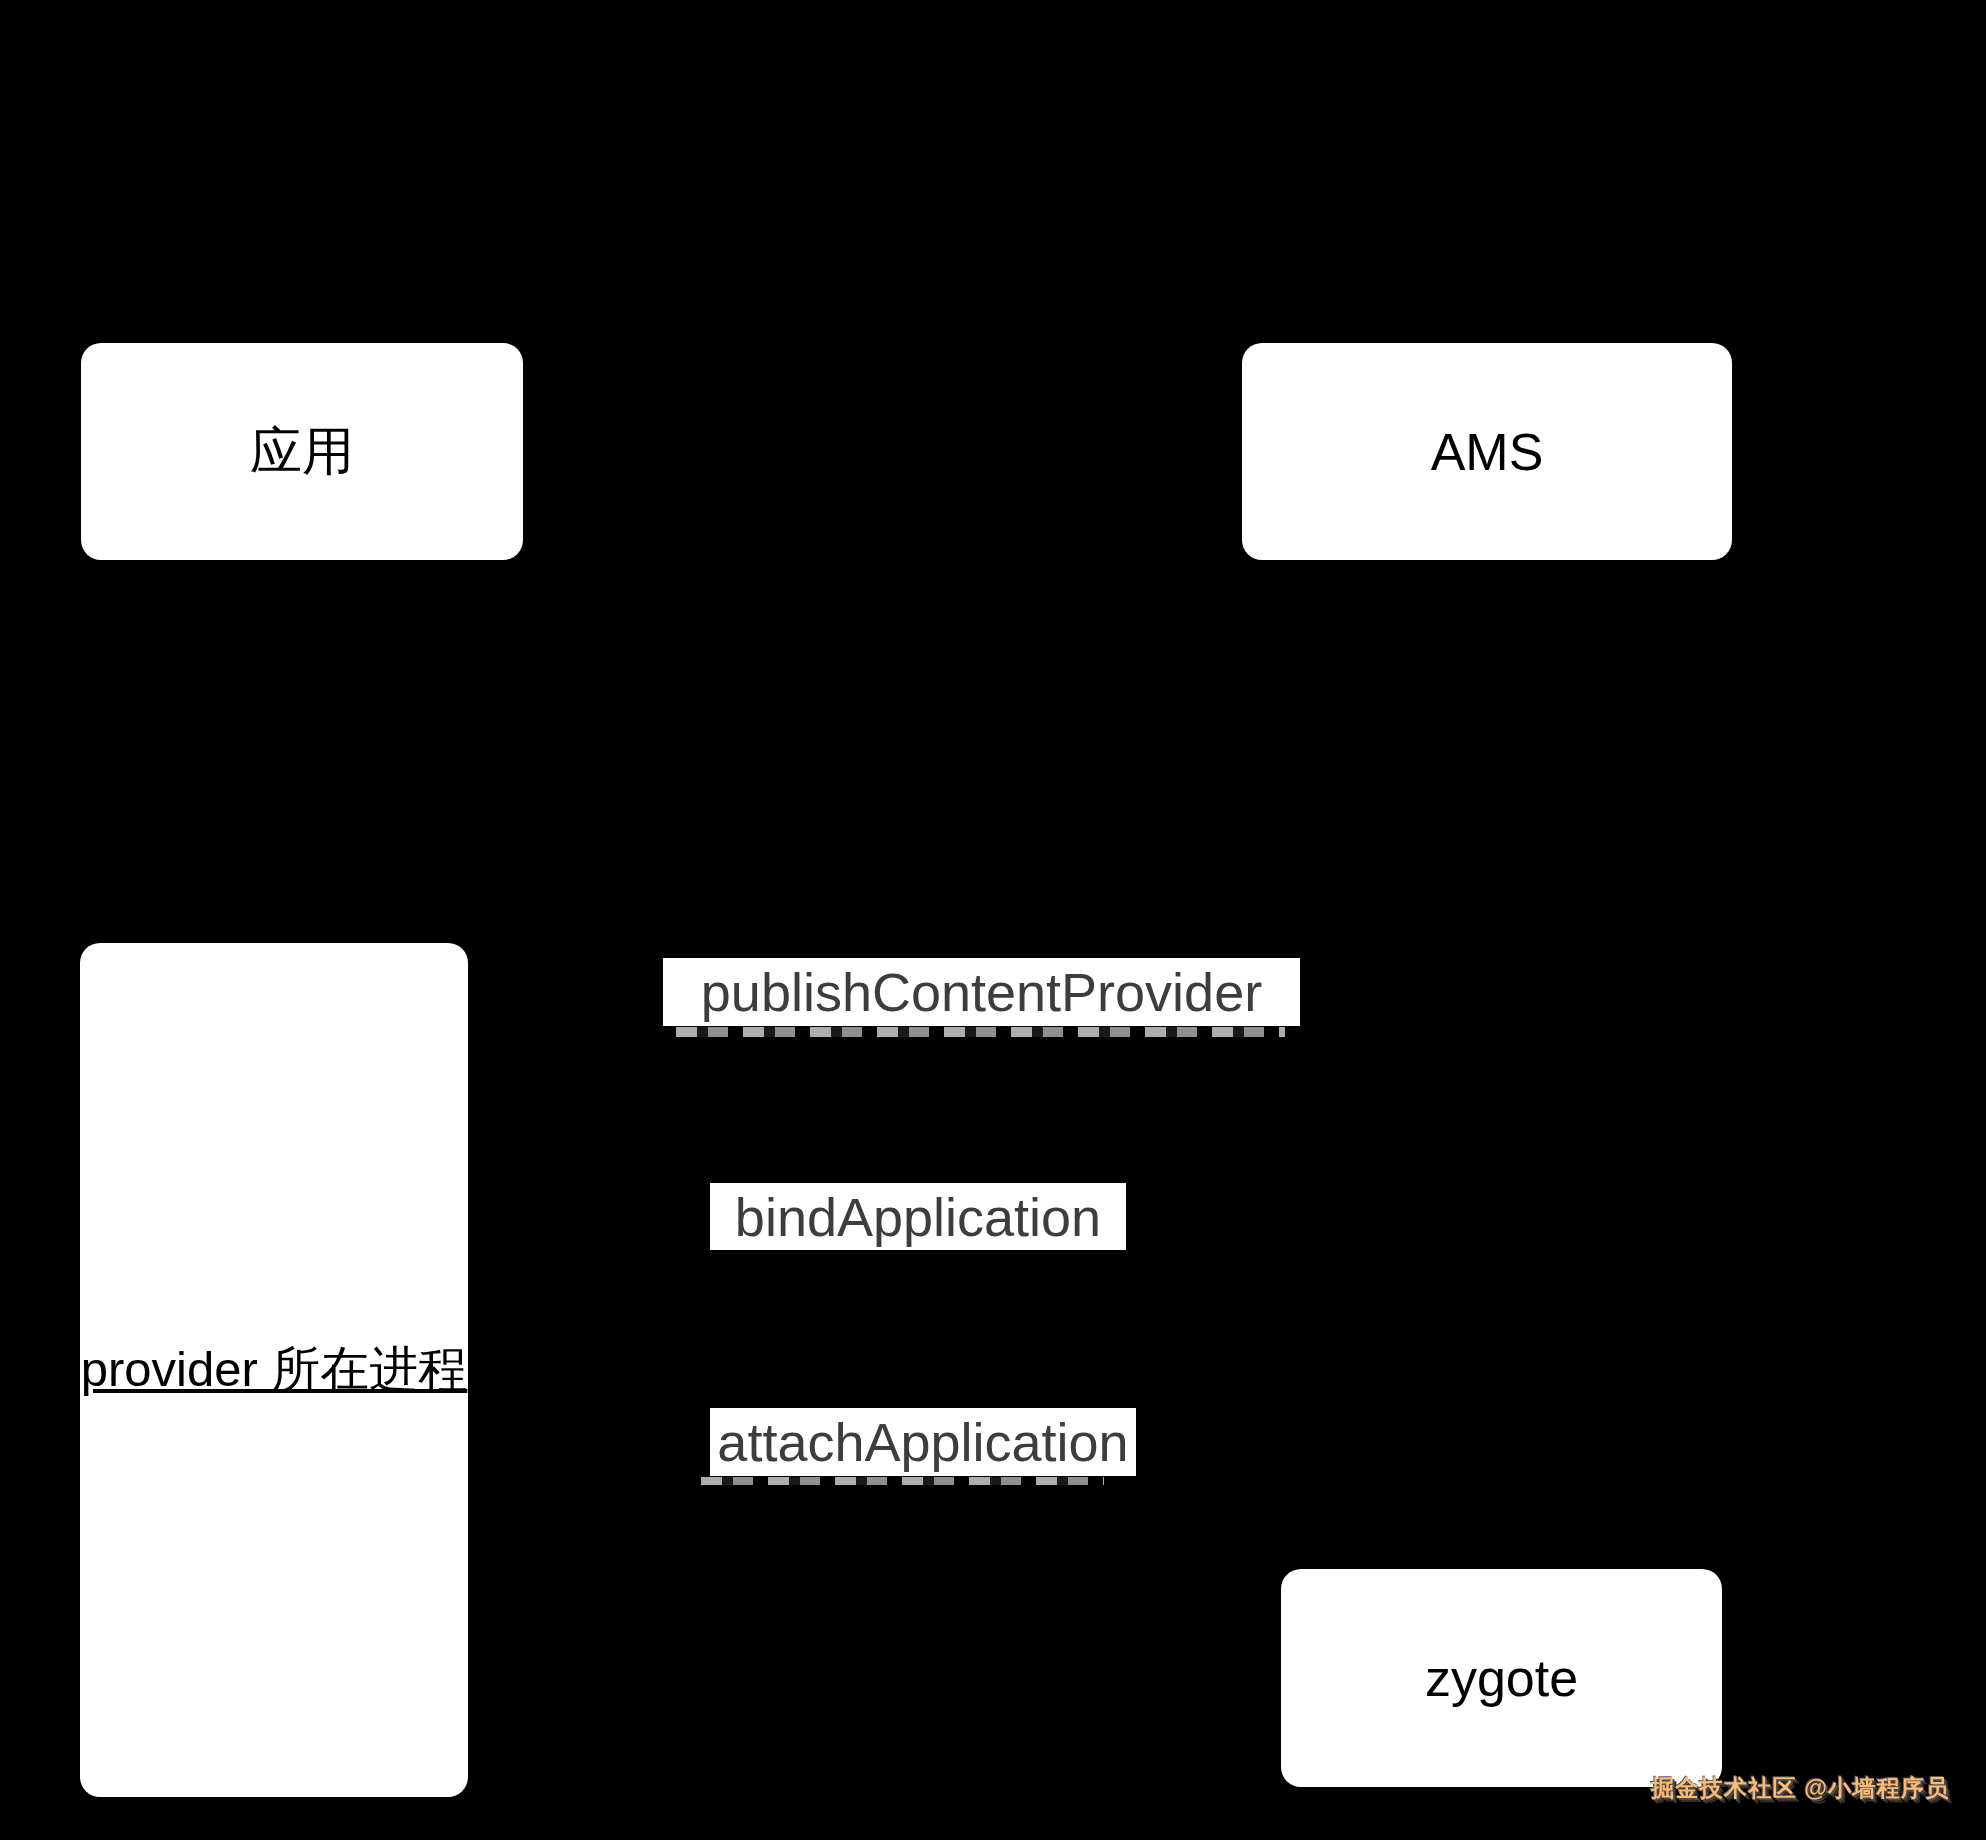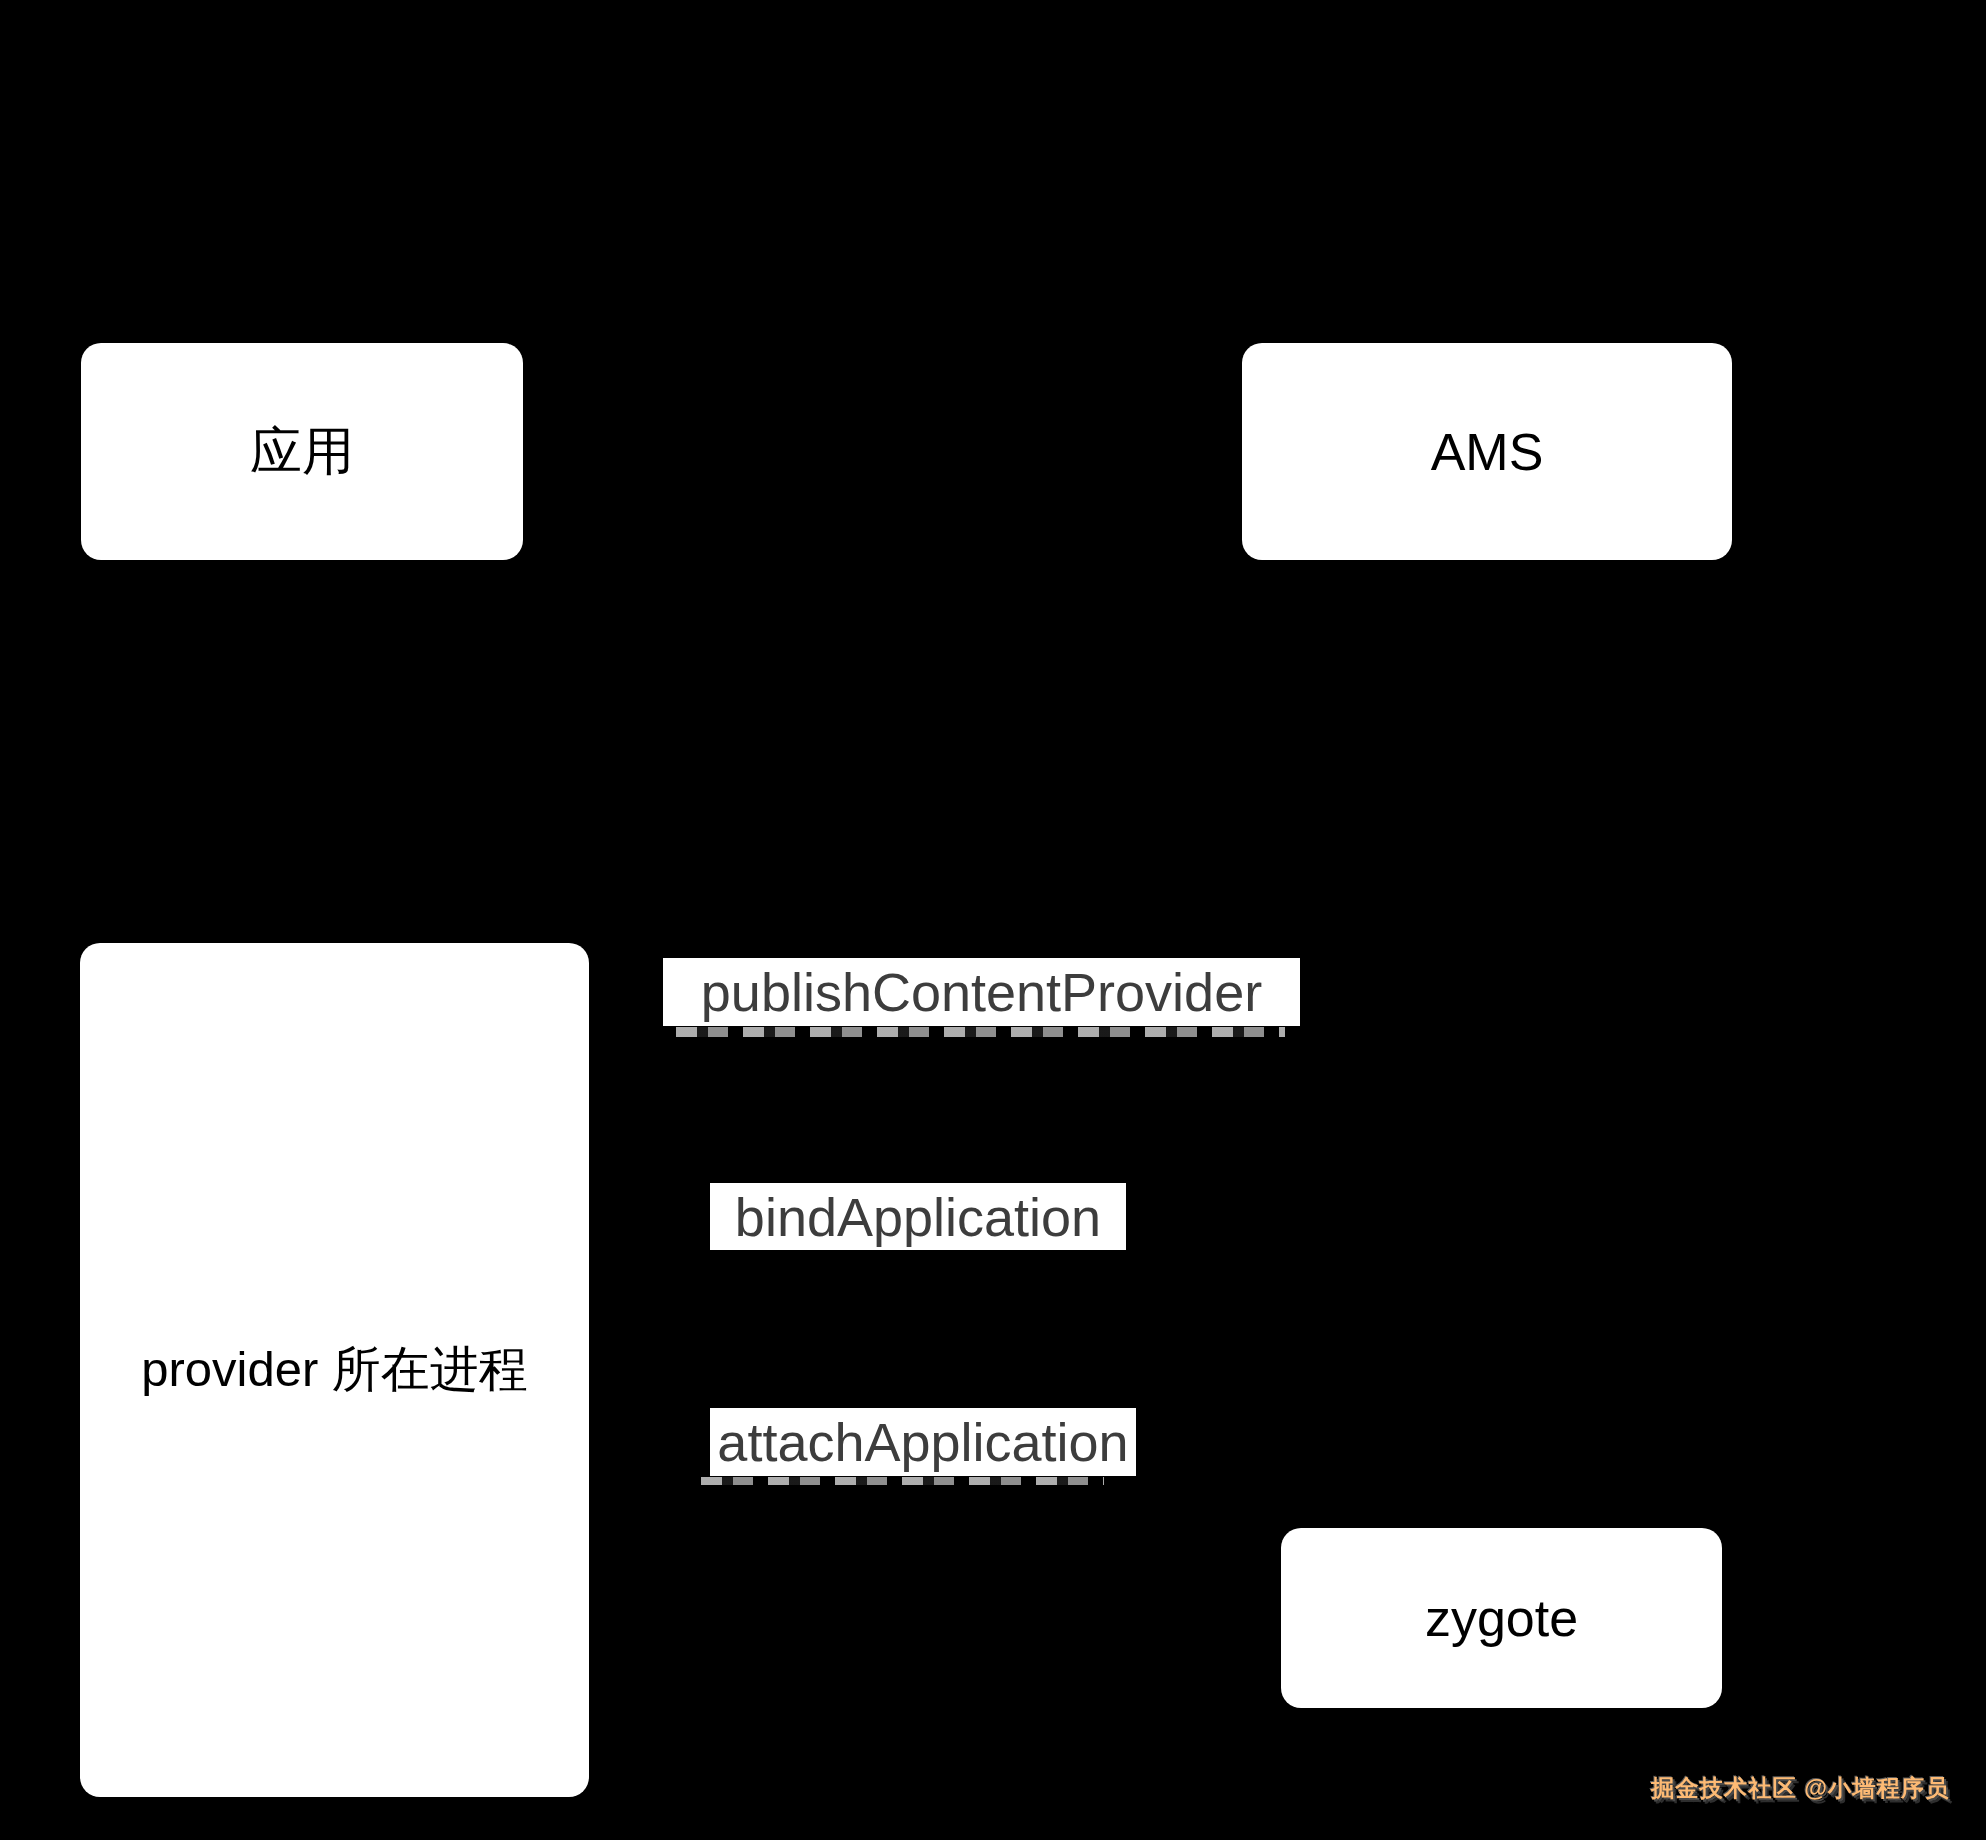--- a/index.html
+++ b/index.html
@@ -29,22 +29,22 @@
     text-align: center;
     border-radius: 20px;
   }
   .node-label {
     font-size: 52px;
     color: #000000;
     white-space: nowrap;
   }
   #node-app      { left: 81px;   top: 343px;  width: 442px; height: 217px; }
   #node-ams      { left: 1242px; top: 343px;  width: 490px; height: 217px; }
-  #node-provider { left: 80px;   top: 943px; width: 509px; height: 854px; }
-  #node-zygote   { left: 1281px; top: 1528px; width: 441px; height: 180px; }
+  #node-provider { left: 80px;   top: 943px; width: 388px; height: 854px; text-decoration: underline; }
+  #node-zygote   { left: 1281px; top: 1569px; width: 441px; height: 218px; }
   #node-provider .node-label { font-size: 49px; }
 
   .msg {
     position: absolute;
     background: #ffffff;
     display: flex;
     align-items: center;
     justify-content: center;
   }
   .msg-label {

